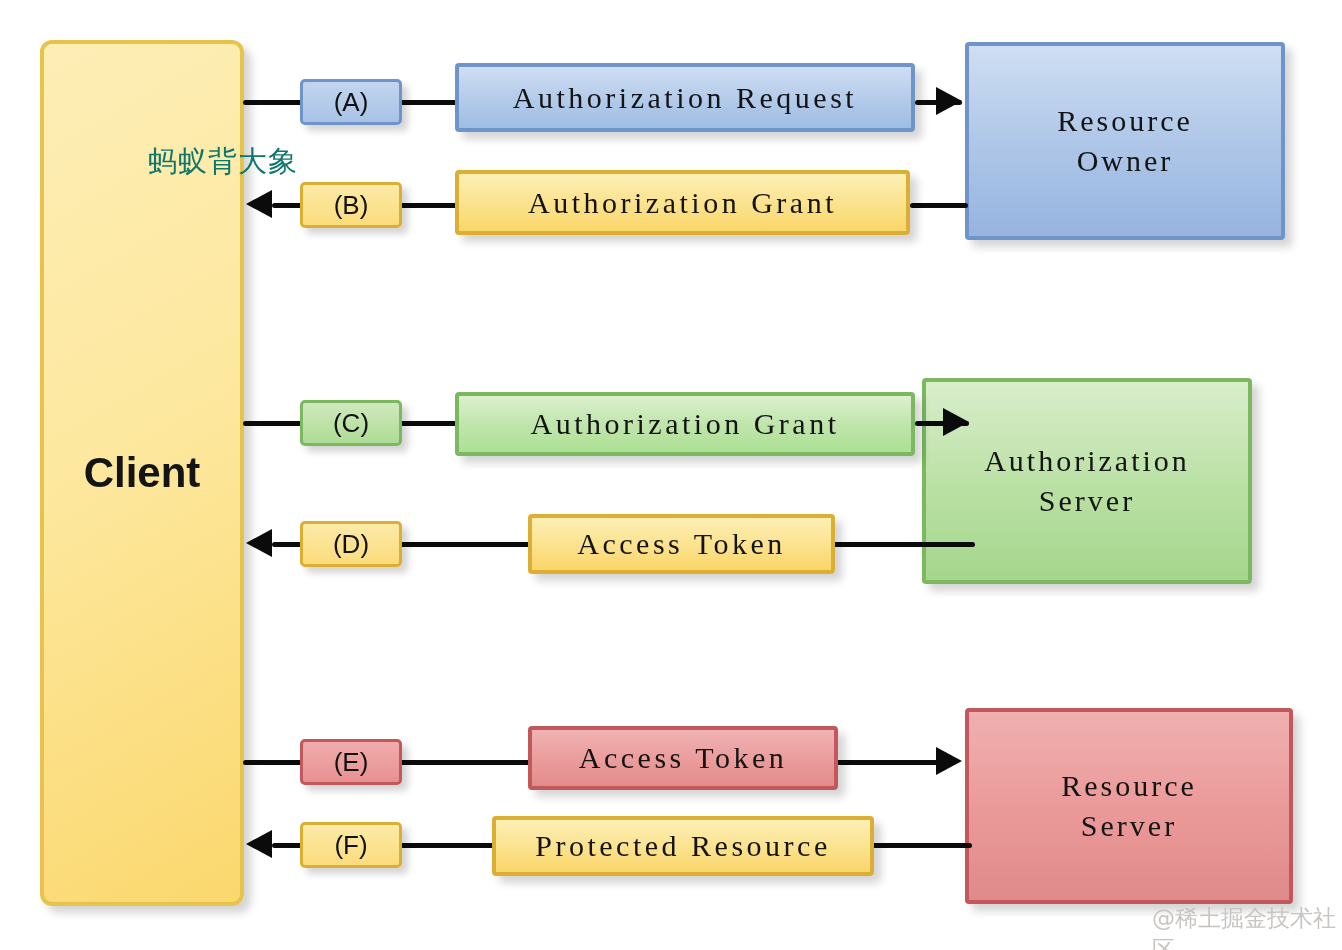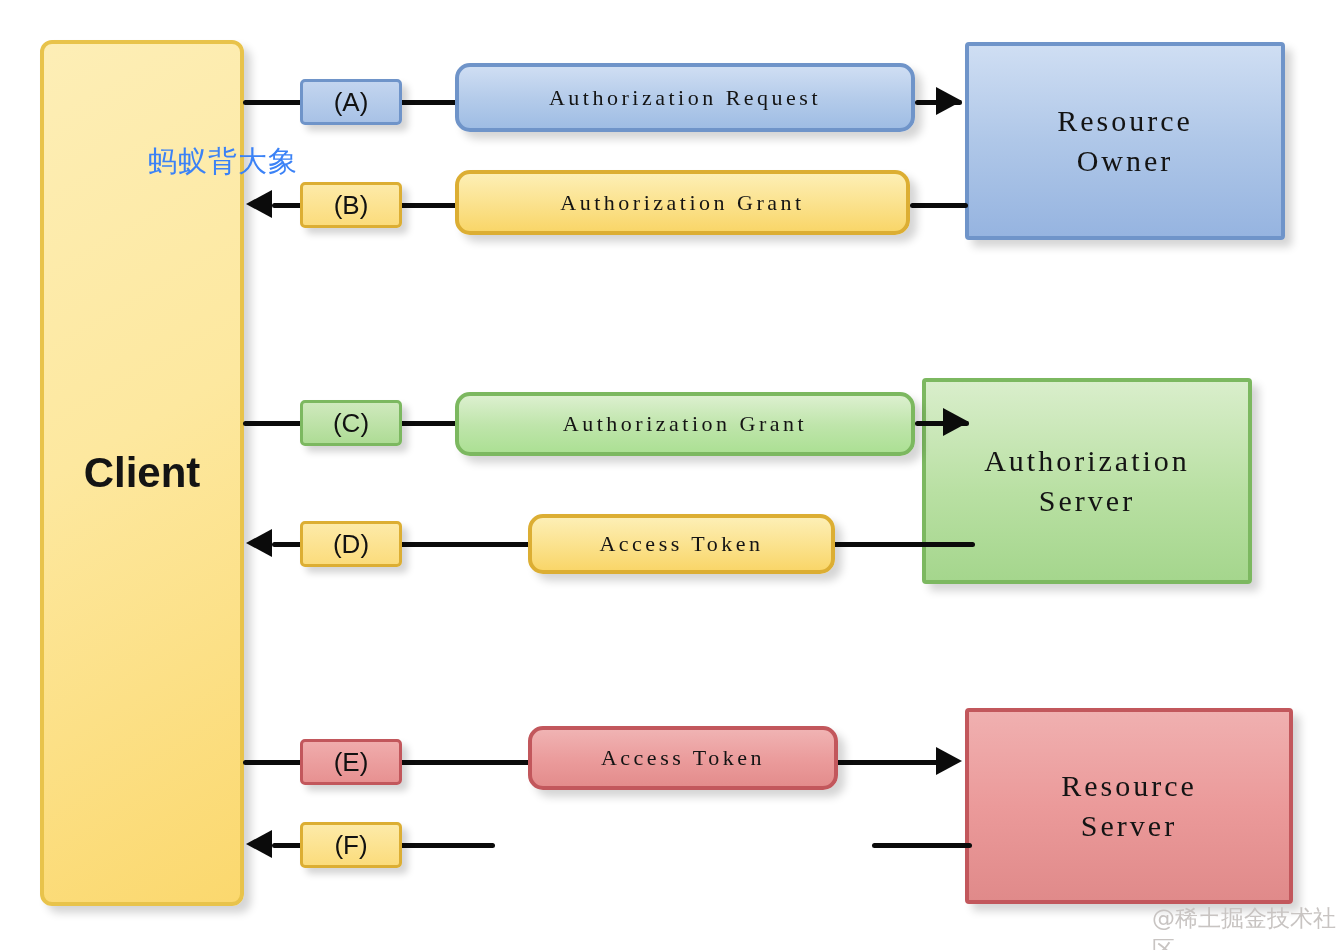--- a/index.html
+++ b/index.html
@@ -104,24 +104,24 @@
 
   
   .pill {
     position: absolute;
     box-sizing: border-box;
     display: flex;
     align-items: center;
     justify-content: center;
     border-style: solid;
     border-width: 4px;
-    border-radius: 15px;
+    border-radius: 4px;
     box-shadow: 7px 7px 9px rgba(0,0,0,0.17);
     color: #141414;
-    font-size: 22px;
+    font-size: 30px;
     letter-spacing: 3.5px;
     z-index: 6;
     white-space: nowrap;
   }
   .pill-blue   { border-color: #6f94c9; background: linear-gradient(180deg,#cfdef3 0%,#b4cbea 52%,#9fbde4 100%); }
   .pill-yellow { border-color: #dcae33; background: linear-gradient(180deg,#fdefb5 0%,#fbe28e 52%,#f9d669 100%); }
   .pill-green  { border-color: #7cb860; background: linear-gradient(180deg,#dcf0cf 0%,#bfe5ab 52%,#ace094 100%); }
   .pill-red    { border-color: #c2575c; background: linear-gradient(180deg,#f0b3b3 0%,#eb9c9c 52%,#e38c8c 100%); }
 
   
@@ -149,21 +149,21 @@
     border-right: 26px solid #0b0b0b;
   }
 
   
   .watermark-center {
     position: absolute;
     left: 148px;
     top: 142px;
     font-family: "DejaVu Sans", sans-serif;
     font-size: 29px;
-    color: #3b82f6;
+    color: #0f766e;
     letter-spacing: 1px;
     z-index: 8;
     user-select: none;
   }
   .watermark-corner {
     position: absolute;
     left: 1152px;
     top: 903px;
     font-family: "DejaVu Sans", sans-serif;
     font-size: 23px;
@@ -229,18 +229,19 @@
   <div class="pill pill-blue" style="left:455px; top:63px; width:460px; height:69px;">Authorization Request</div>
 
   <div class="pill pill-yellow" style="left:455px; top:170px; width:455px; height:65px;">Authorization Grant</div>
 
   <div class="pill pill-green" style="left:455px; top:392px; width:460px; height:64px;">Authorization Grant</div>
 
   <div class="pill pill-yellow" style="left:528px; top:514px; width:307px; height:60px;">Access Token</div>
 
   <div class="pill pill-red" style="left:528px; top:726px; width:310px; height:64px;">Access Token</div>
 
+  <div class="pill pill-yellow" style="left:492px; top:816px; width:382px; height:60px;">Protected Resource</div>
 
   <div class="watermark-center">蚂蚁背大象</div>
 
   <div class="watermark-corner">@稀土掘金技术社区</div>
 
 </div>
 
 </body></html>

